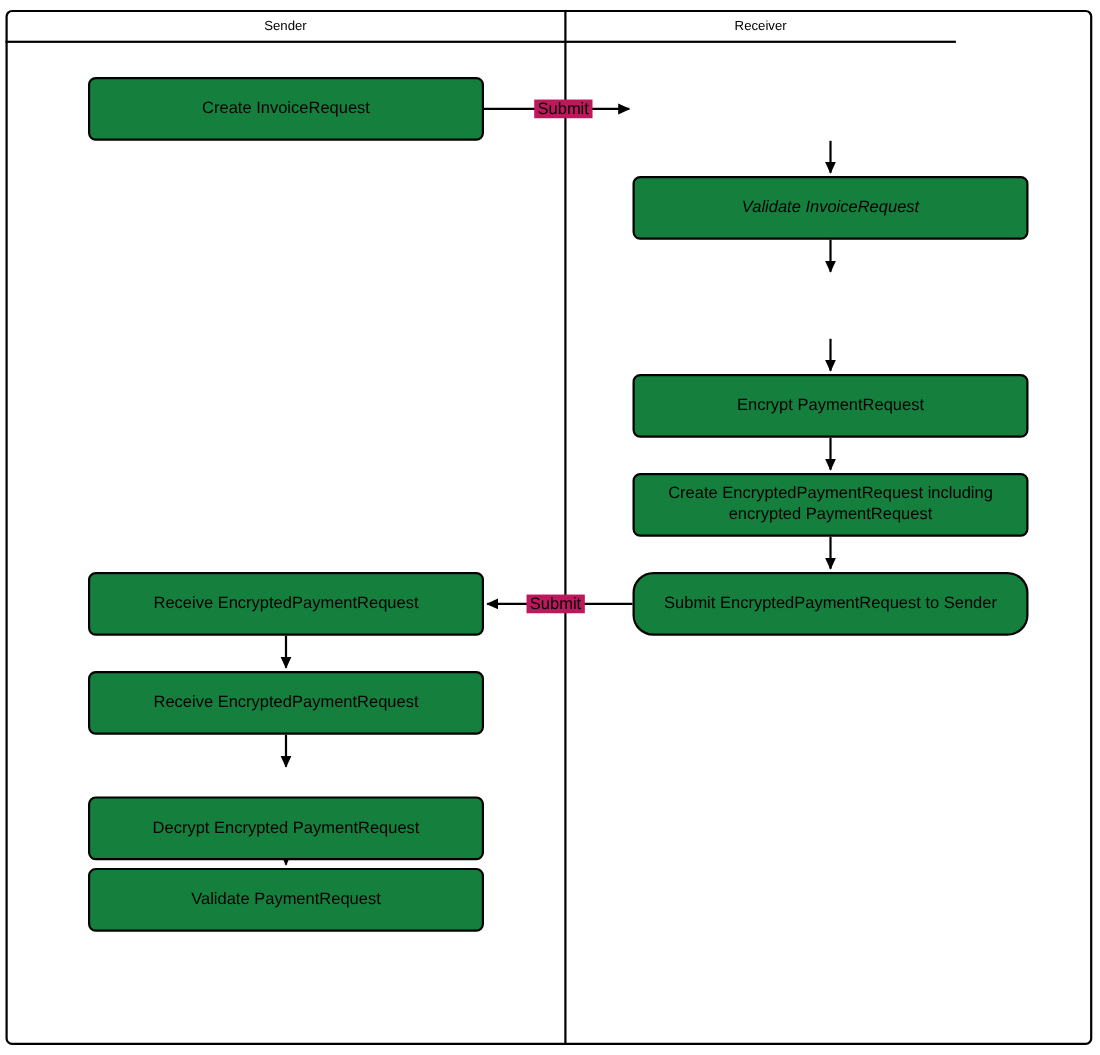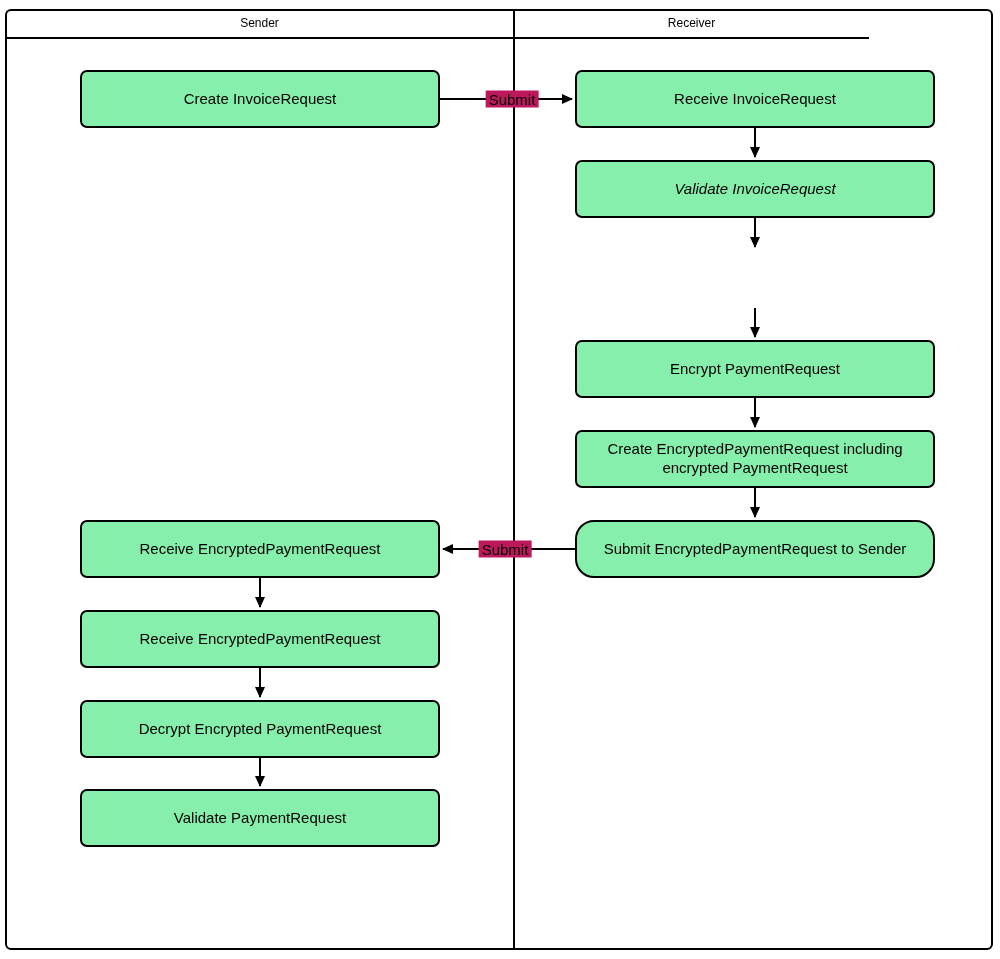--- a/index.html
+++ b/index.html
@@ -55,37 +55,37 @@
     height: 941px;
     background: #000000;
   }
   
   .node {
     position: absolute;
     width: 360px;
     height: 58px;
     border: 2px solid #000000;
     border-radius: 7px;
-    background: #86efac;
+    background: #15803d;
     box-sizing: border-box;
     display: flex;
     align-items: center;
     justify-content: center;
     text-align: center;
     font-size: 15px;
     line-height: 1.25;
     padding: 2px 18px;
     z-index: 3;
   }
   .s-col { left: 80px; }
   .r-col { left: 575px; }
   .s1 { top: 70px; }
   .s2 { top: 520px; }
   .s3 { top: 610px; }
-  .s4 { top: 700px; }
+  .s4 { top: 724px; }
   .s5 { top: 789px; }
   .r1 { top: 70px; }
   .r2 { top: 160px; font-style: italic; }
   .r3 { top: 250px; }
   .r4 { top: 340px; }
   .r5 { top: 430px; }
   .r6 { top: 520px; border-radius: 19px; }
   
   svg.arrows {
     position: absolute;
@@ -153,23 +153,20 @@
   <div class="node s-col s3">
     <span>Receive EncryptedPaymentRequest</span>
   </div>
   <div class="node s-col s4">
     <span>Decrypt Encrypted PaymentRequest</span>
   </div>
   <div class="node s-col s5">
     <span>Validate PaymentRequest</span>
   </div>
 
-  <div class="node r-col r1">
-    <span>Receive InvoiceRequest</span>
-  </div>
   <div class="node r-col r2">
     <span>Validate InvoiceRequest</span>
   </div>
   <div class="node r-col r4">
     <span>Encrypt PaymentRequest</span>
   </div>
   <div class="node r-col r5">
     <span>Create EncryptedPaymentRequest including encrypted PaymentRequest</span>
   </div>
   <div class="node r-col r6">

